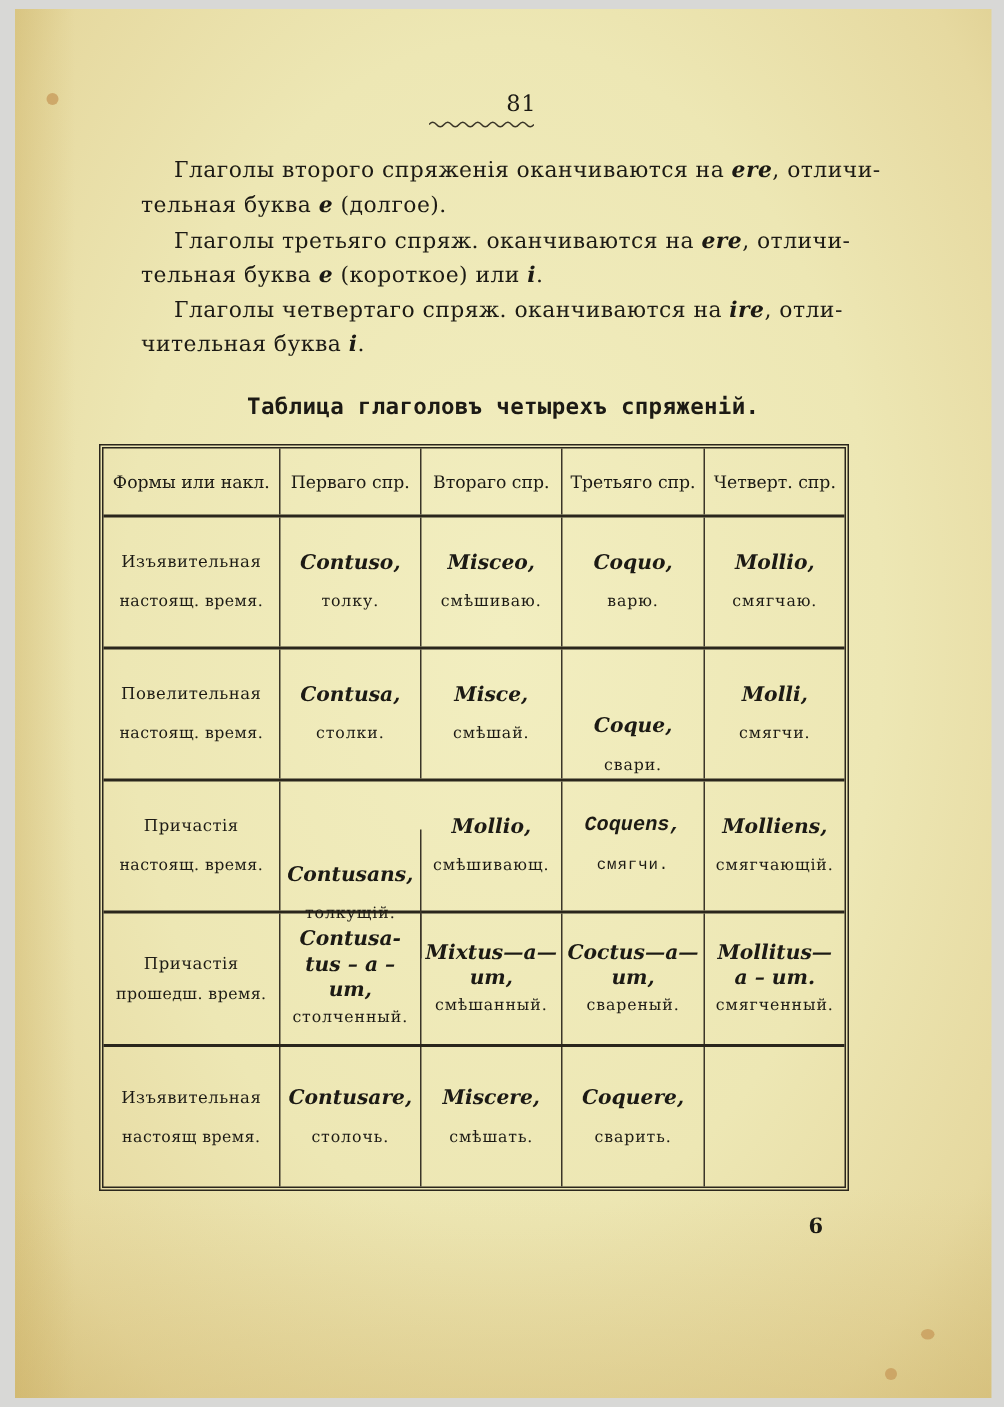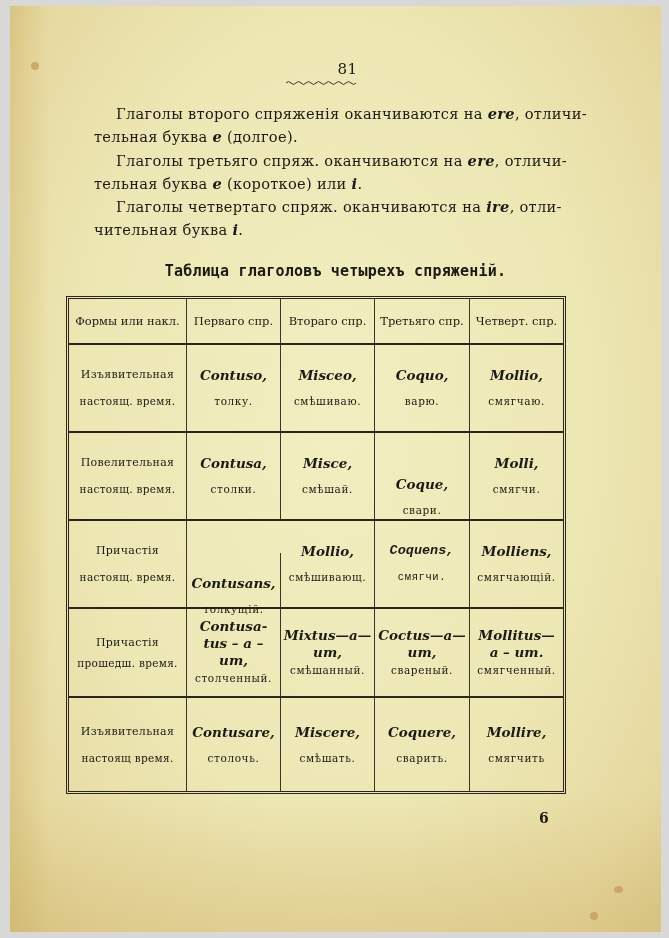--- a/index.html
+++ b/index.html
@@ -229,21 +229,17 @@
           <span class="rus">столочь.</span>
         </div>
       <div class="cell" style="left:212px;width:94px;">
           <span class="lat">Miscere,</span>
           <span class="rus">смѣшать.</span>
         </div>
       <div class="cell" style="left:306px;width:95px;">
           <span class="lat">Coquere,</span>
           <span class="rus">сварить.</span>
         </div>
-      <div class="cell last" style="left:401px;width:93px;">
-          <span class="lat">Mollire,</span>
-          <span class="rus">смягчить</span>
-        </div>
     </div>
   </div>
 
   <div class="footer-sig">6</div>
 </div>
 
 </body></html>

